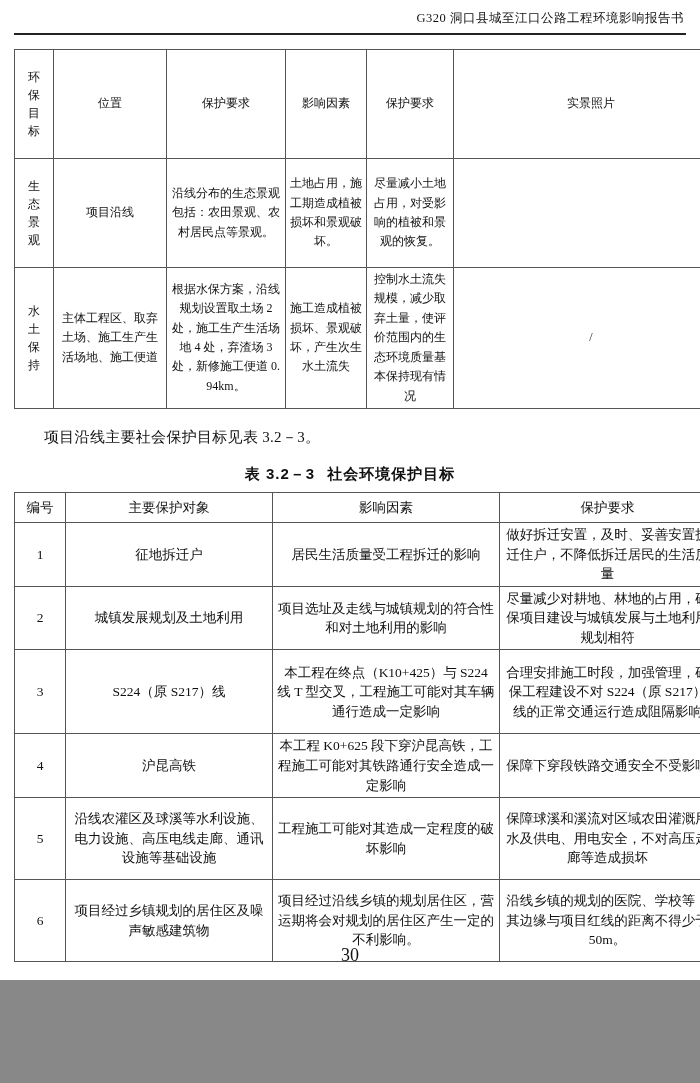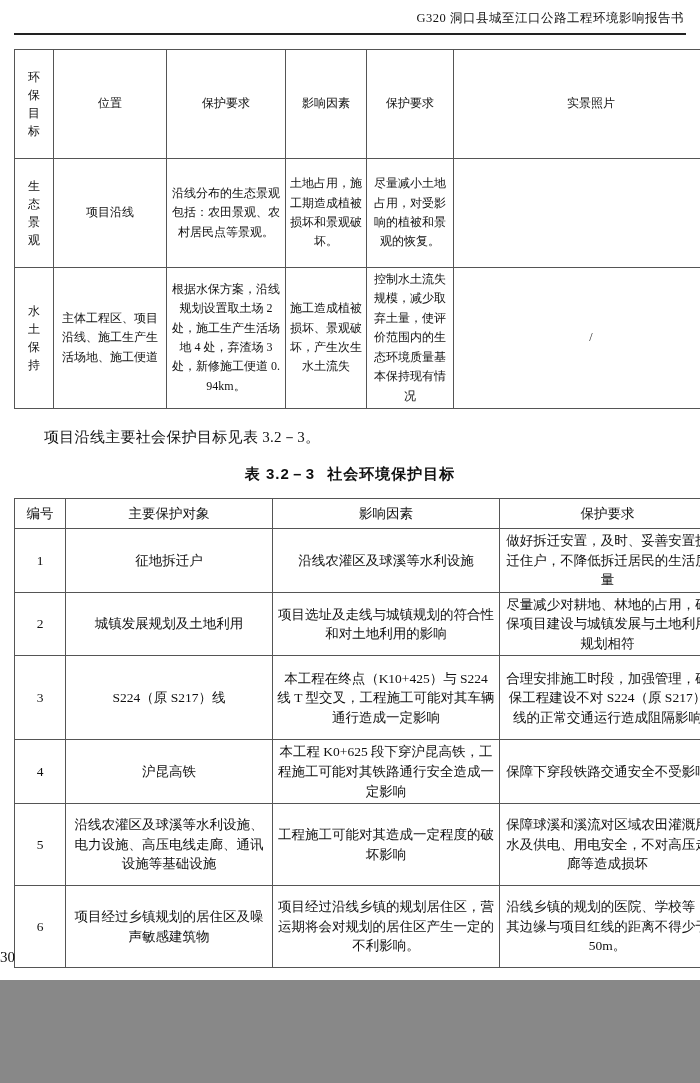--- a/index.html
+++ b/index.html
@@ -54,41 +54,42 @@
     margin:16px 0 0 0;
     text-indent:2em;
     line-height:1.6;
     letter-spacing:.3px;
   }
   .table-caption{
     text-align:center;
     font-family:"Liberation Sans","DejaVu Sans",sans-serif;
     font-weight:bold;
     font-size:15px;
-    margin:16px 0 14px 0;
+    margin:16px 0 8px 0;
     letter-spacing:1px;
   }
   .table-caption .cap-num{margin-right:12px;}
   
   .t2{width:673px;font-size:13.5px;line-height:1.45;}
   .t2 .c0{width:44px;text-align:center;}
   .t2 .c1{width:200px;margin-top:44px;}
   .t2 .c2{width:220px;}
   .t2 .c3{width:209px;}
   .t2 .hrow{height:30px;}
   .t2 .r0{height:56px;}
   .t2 .r1{height:55px;}
   .t2 .r2{height:84px;}
   .t2 .r3{height:56px;}
   .t2 .r4{height:82px;}
   .t2 .r5{height:82px;}
   .page-number{
     position:absolute;
     bottom:14px;left:0;right:0;
-    font-size:15px;
+    text-align:center;
+    font-size:18px;
   }
 </style>
 </head>
 <body>
 
 <div class="page">
 
   <div class="doc-header">G320 洞口县城至江口公路工程环境影响报告书</div>
 
   <table class="t1">
@@ -104,21 +105,21 @@
     <tr class="r0">
       <td class="c0"><span class="vert">生态景观</span></td>
       <td class="c1">项目沿线</td>
       <td class="c2">沿线分布的生态景观包括：农田景观、农村居民点等景观。</td>
       <td class="c3">土地占用，施工期造成植被损坏和景观破坏。</td>
       <td class="c4">尽量减小土地占用，对受影响的植被和景观的恢复。</td>
       <td class="c5"></td>
     </tr>
     <tr class="r1">
       <td class="c0"><span class="vert">水土保持</span></td>
-      <td class="c1">主体工程区、项目沿线、施工生产生活场地、施工便道</td>
+      <td class="c1">主体工程区、取弃土场、施工生产生活场地、施工便道</td>
       <td class="c2">根据水保方案，沿线规划设置取土场 2 处，施工生产生活场地 4 处，弃渣场 3 处，新修施工便道 0.94km。</td>
       <td class="c3">施工造成植被损坏、景观破坏，产生次生水土流失</td>
       <td class="c4">控制水土流失规模，减少取弃土量，使评价范围内的生态环境质量基本保持现有情况</td>
       <td class="c5">/</td>
     </tr>
   </tbody>
     </table>
 
   <p class="body-para">项目沿线主要社会保护目标见表 3.2－3。</p>
 
@@ -130,21 +131,21 @@
     <tbody>
         <tr class="hrow">
       <th class="c0">编号</th>
       <th class="c1">主要保护对象</th>
       <th class="c2">影响因素</th>
       <th class="c3">保护要求</th>
     </tr>
     <tr class="r0">
       <td class="c0">1</td>
       <td class="c1">征地拆迁户</td>
-      <td class="c2">沿线农灌区及球溪等水利设施</td>
+      <td class="c2">居民生活质量受工程拆迁的影响</td>
       <td class="c3">做好拆迁安置，及时、妥善安置拆迁住户，不降低拆迁居民的生活质量</td>
     </tr>
     <tr class="r1">
       <td class="c0">2</td>
       <td class="c1">城镇发展规划及土地利用</td>
       <td class="c2">项目选址及走线与城镇规划的符合性和对土地利用的影响</td>
       <td class="c3">尽量减少对耕地、林地的占用，确保项目建设与城镇发展与土地利用规划相符</td>
     </tr>
     <tr class="r2">
       <td class="c0">3</td>

